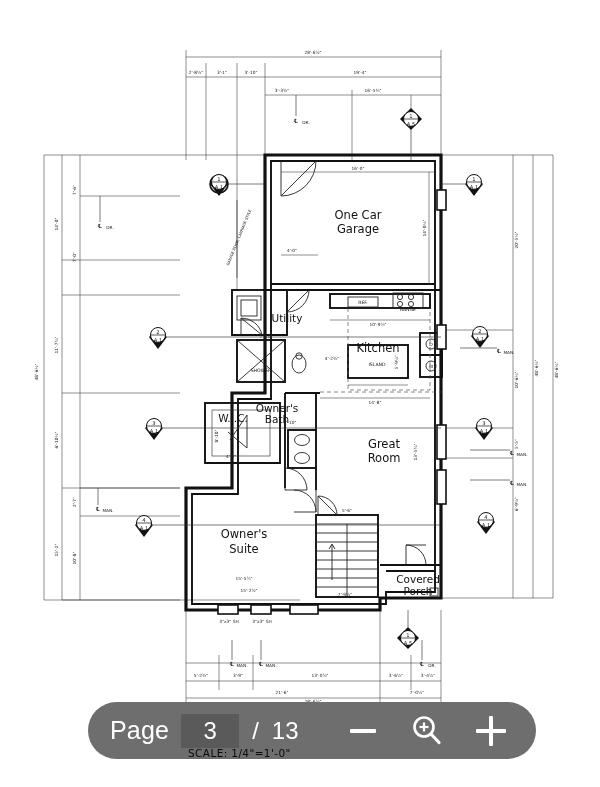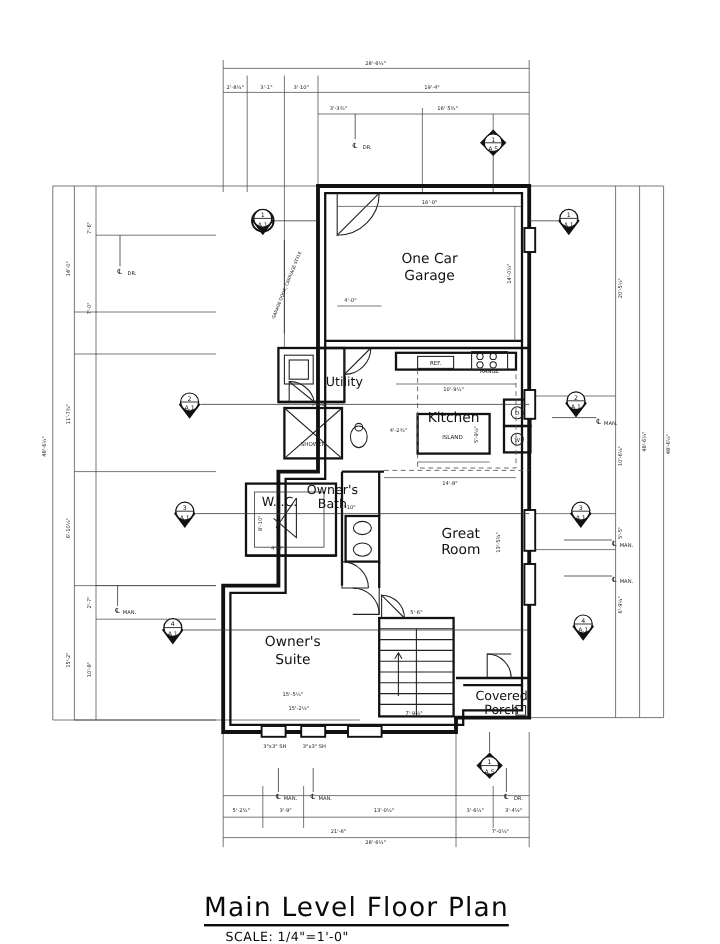--- a/index.html
+++ b/index.html
@@ -524,19 +524,41 @@
         <line x1="261" y1="660" x2="261" y2="640" class="thin"></line>
       </g>
       <g>
         <text x="420" y="666" font-family="DejaVu Sans, sans-serif" font-size="6" fill="#111">℄</text>
         <text class="dt" x="432" y="667" text-anchor="start">DR.</text>
         <line x1="422" y1="660" x2="422" y2="640" class="thin"></line>
       </g>
     </g>
   </svg>
 
+  <div class="toolbar">
+    <span class="tb-label">Page</span>
+    <div class="tb-pagebox">3</div>
+    <span class="tb-sep">/</span>
+    <span class="tb-total">13</span>
+
+    <div class="tb-tools">
+      <div class="tb-btn">
+        <span class="icon-minus"></span>
+      </div>
+      <div class="tb-btn">
+        <svg width="34" height="34" viewBox="0 0 34 34">
+          <circle cx="14" cy="13" r="9.5" fill="none" stroke="#ffffff" stroke-width="2.6"></circle>
+          <line x1="14" y1="8.5" x2="14" y2="17.5" stroke="#ffffff" stroke-width="2.2"></line>
+          <line x1="9.5" y1="13" x2="18.5" y2="13" stroke="#ffffff" stroke-width="2.2"></line>
+          <line x1="21" y1="20" x2="29" y2="28.5" stroke="#ffffff" stroke-width="3.2" stroke-linecap="round"></line>
+        </svg>
+      </div>
+      <div class="tb-btn">
+        <span class="icon-plus"></span>
+      </div>
+    </div>
+  </div>
 
   <div class="title-block">
-    <div class="plan-title">Main Level Floor Plan</div>
     <div class="plan-scale">SCALE: 1/4"=1'-0"</div>
   </div>
 
 </div>
 
 </body></html>

